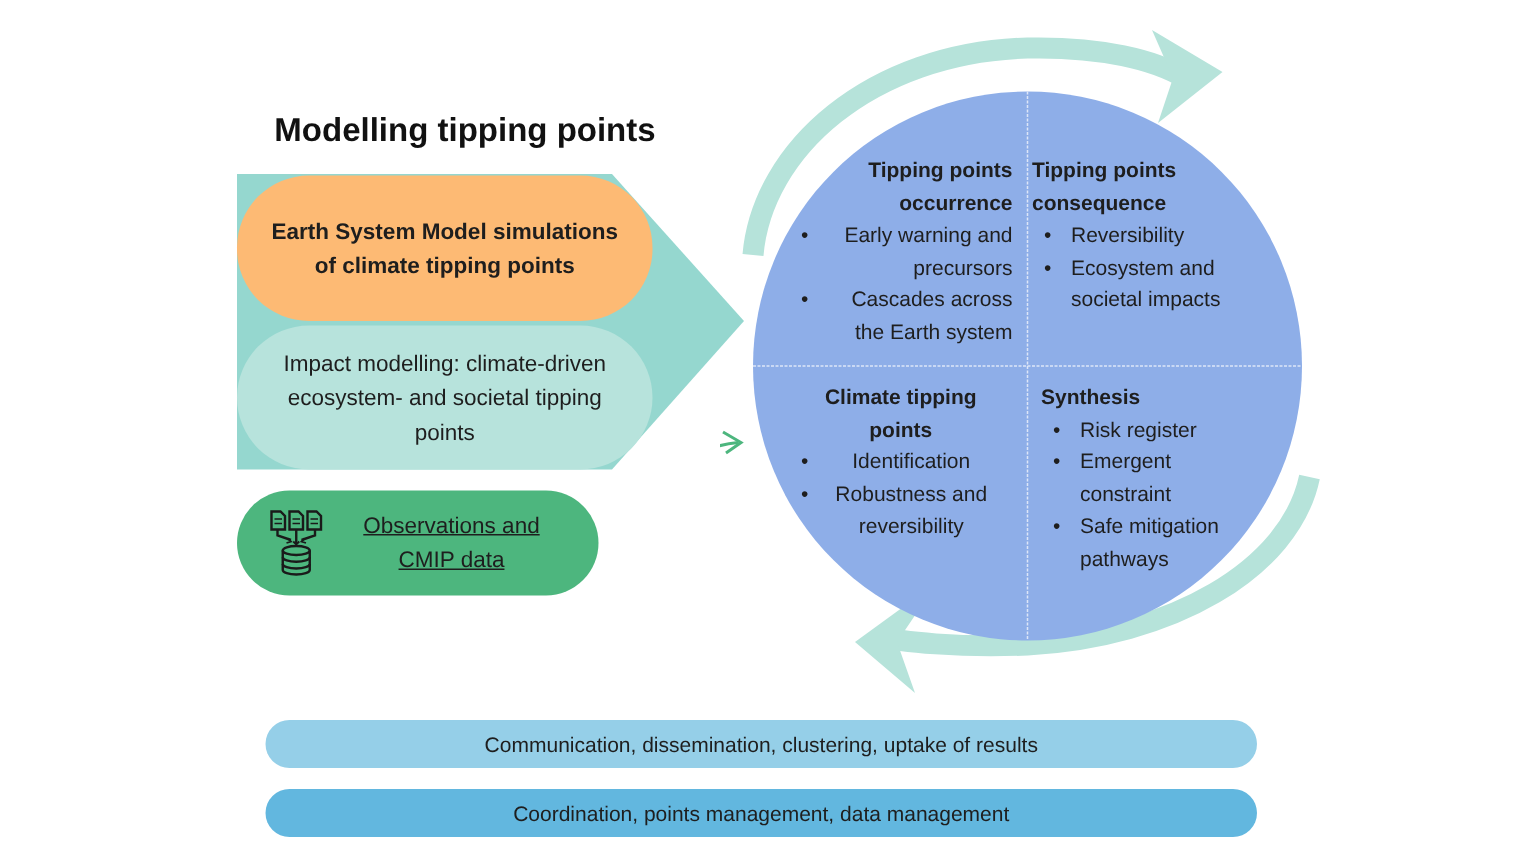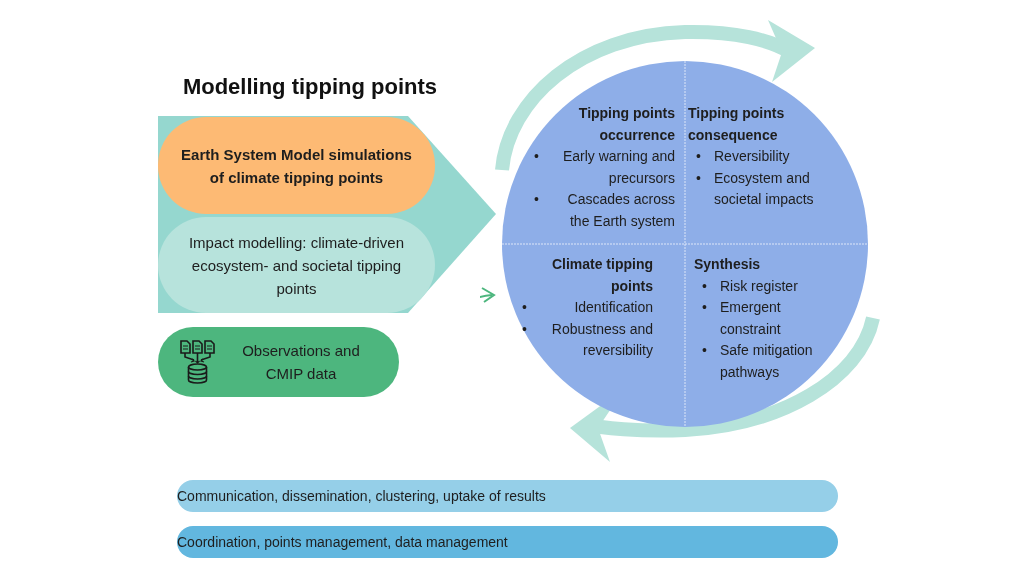--- a/index.html
+++ b/index.html
@@ -13,40 +13,40 @@
     font-size: 22px; font-weight: bold; color: #111;
   }
   #chevron { left: 156px; top: 116px; }
   .pill {
     position: absolute; display: flex; align-items: center; justify-content: center;
     text-align: center; font-size: 15px; line-height: 23px; box-sizing: border-box;
   }
   #esm { left: 158px; top: 117px; width: 277px; height: 97px; border-radius: 48px; background: #fdba74; padding: 0 14px; font-weight: bold; }
   #impact { left: 158px; top: 217px; width: 277px; height: 96px; border-radius: 48px; background: #b7e3dc; padding: 0 14px; }
   #obs { left: 158px; top: 327px; width: 241px; height: 70px; border-radius: 35px; background: #4db67e; padding: 0 18px 0 20px; justify-content: flex-start; }
-  #obs .obs-text { width: 150px; text-align: center; margin-left: 8px; }
+  #obs .obs-text { width: 150px; text-align: center; margin-left: 8px; text-decoration: underline; }
   #db-icon { width: 40px; height: 46px; flex: 0 0 40px; }
   #circle-svg { left: 480px; top: 0px; }
   .quad { position: absolute; font-size: 14px; line-height: 21.6px; }
   .quad .qt { font-weight: bold; }
   .quad ul { margin: 0; padding: 0; list-style: none; }
   .quad li { position: relative; }
   .q-left { text-align: right; }
   .q-left li::before { content: "•"; position: absolute; left: -2px; }
   .q-right li { padding-left: 26px; }
   .q-right li::before { content: "•"; position: absolute; left: 8px; }
   #q-occ { left: 536px; top: 103px; width: 139px; }
   #q-occ li { padding-left: 20px; }
   #q-cons { left: 688px; top: 103px; width: 150px; }
-  #q-clim { left: 524px; top: 254px; width: 129px; }
+  #q-clim { left: 536px; top: 254px; width: 129px; text-align: center; }
   #q-clim li { padding-left: 14px; }
   #q-syn { left: 694px; top: 254px; width: 150px; }
   .bar {
     position: absolute; left: 177px; width: 661px; height: 32px; border-radius: 16px;
-    display: flex; align-items: center; font-size: 14px; color: #1e1e1e;
+    display: flex; align-items: center; justify-content: center; font-size: 14px; color: #1e1e1e;
   }
   #bar-comm { top: 480px; background: #95cfe8; }
   #bar-coord { top: 526px; background: #62b7df; }
 </style>
 </head>
 <body>
 
 <div id="title" class="abs">Modelling tipping points</div>
 
 <svg id="chevron" class="abs" width="345" height="200">

